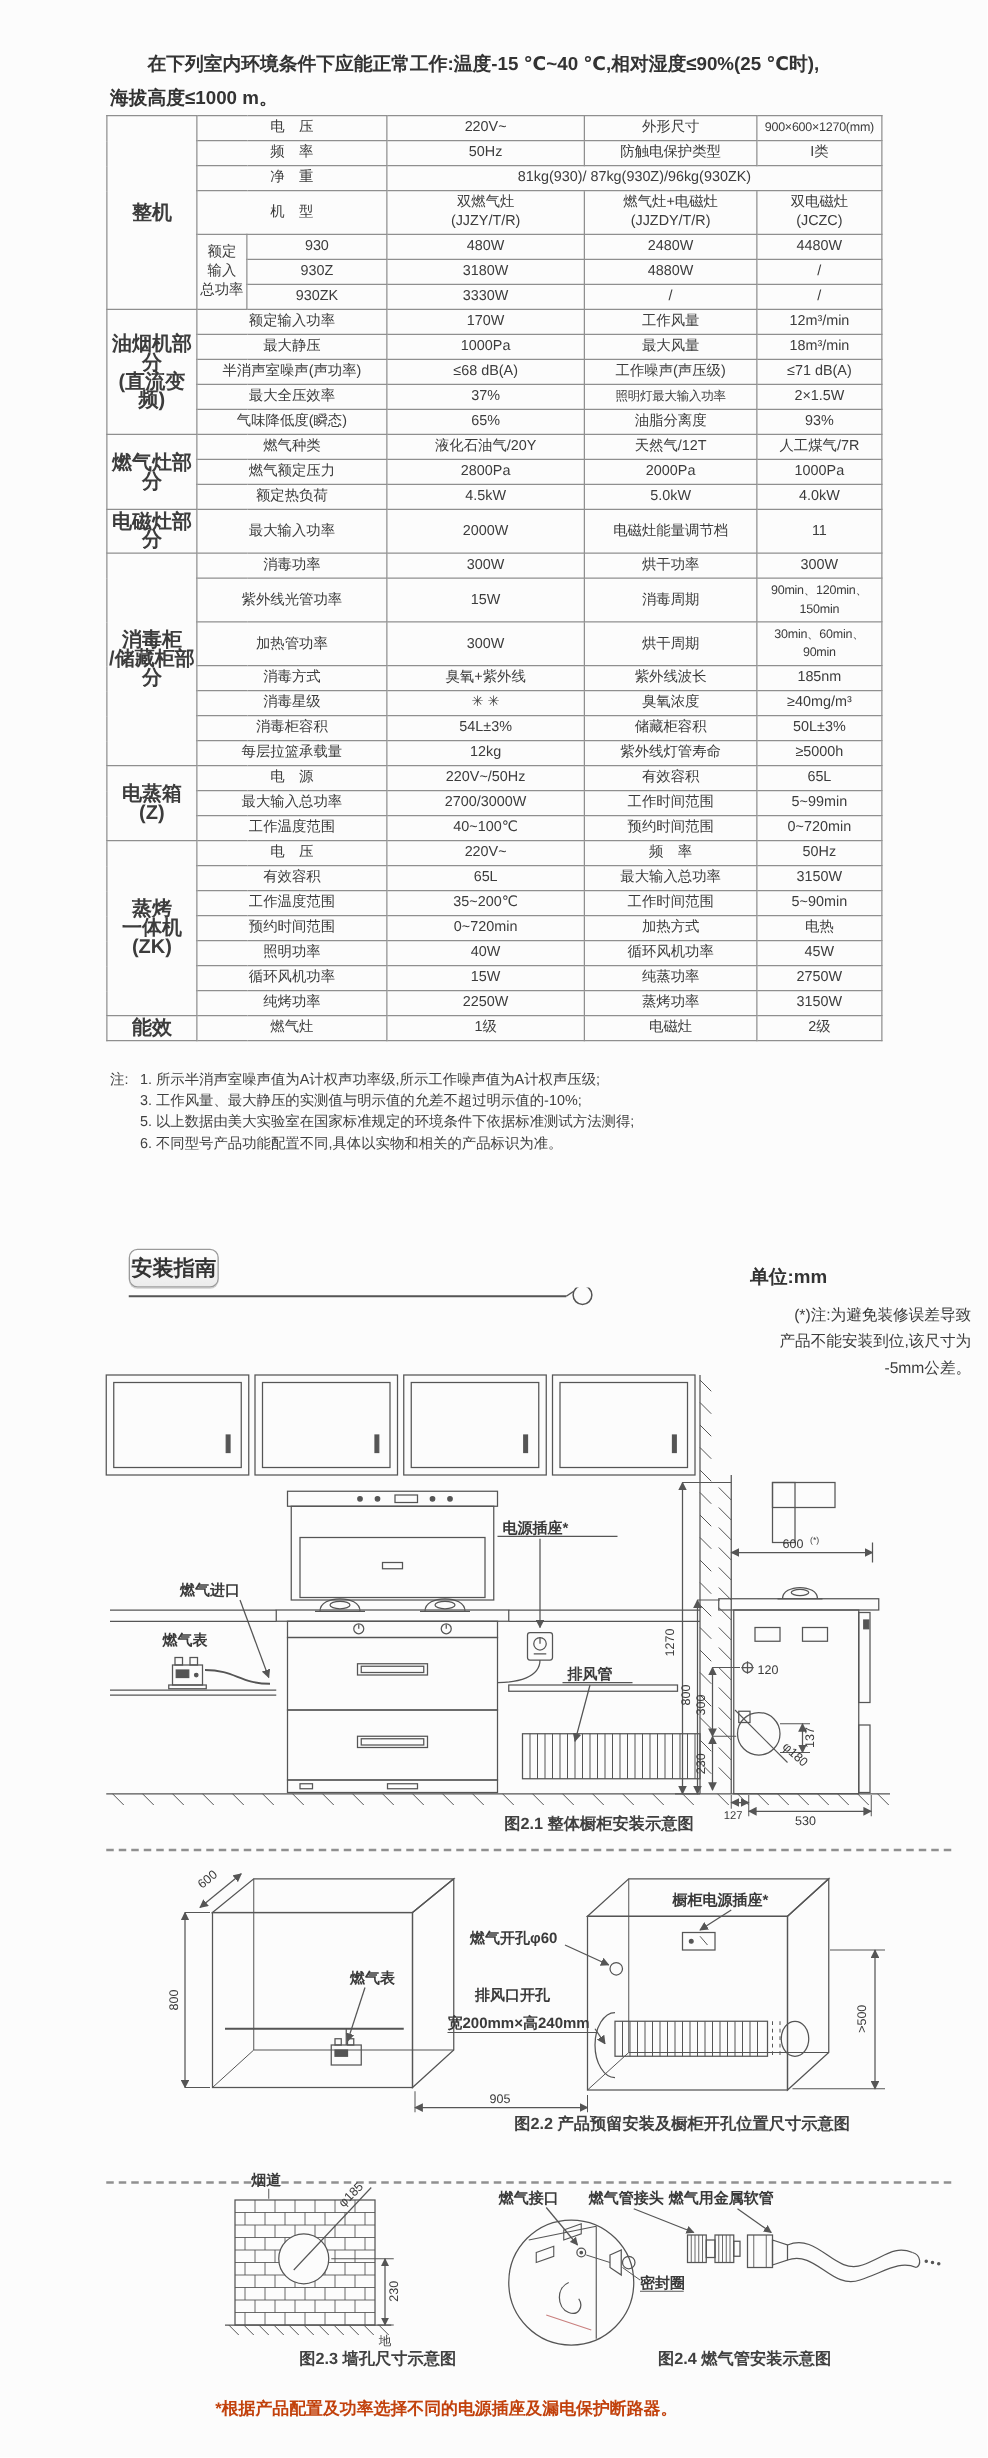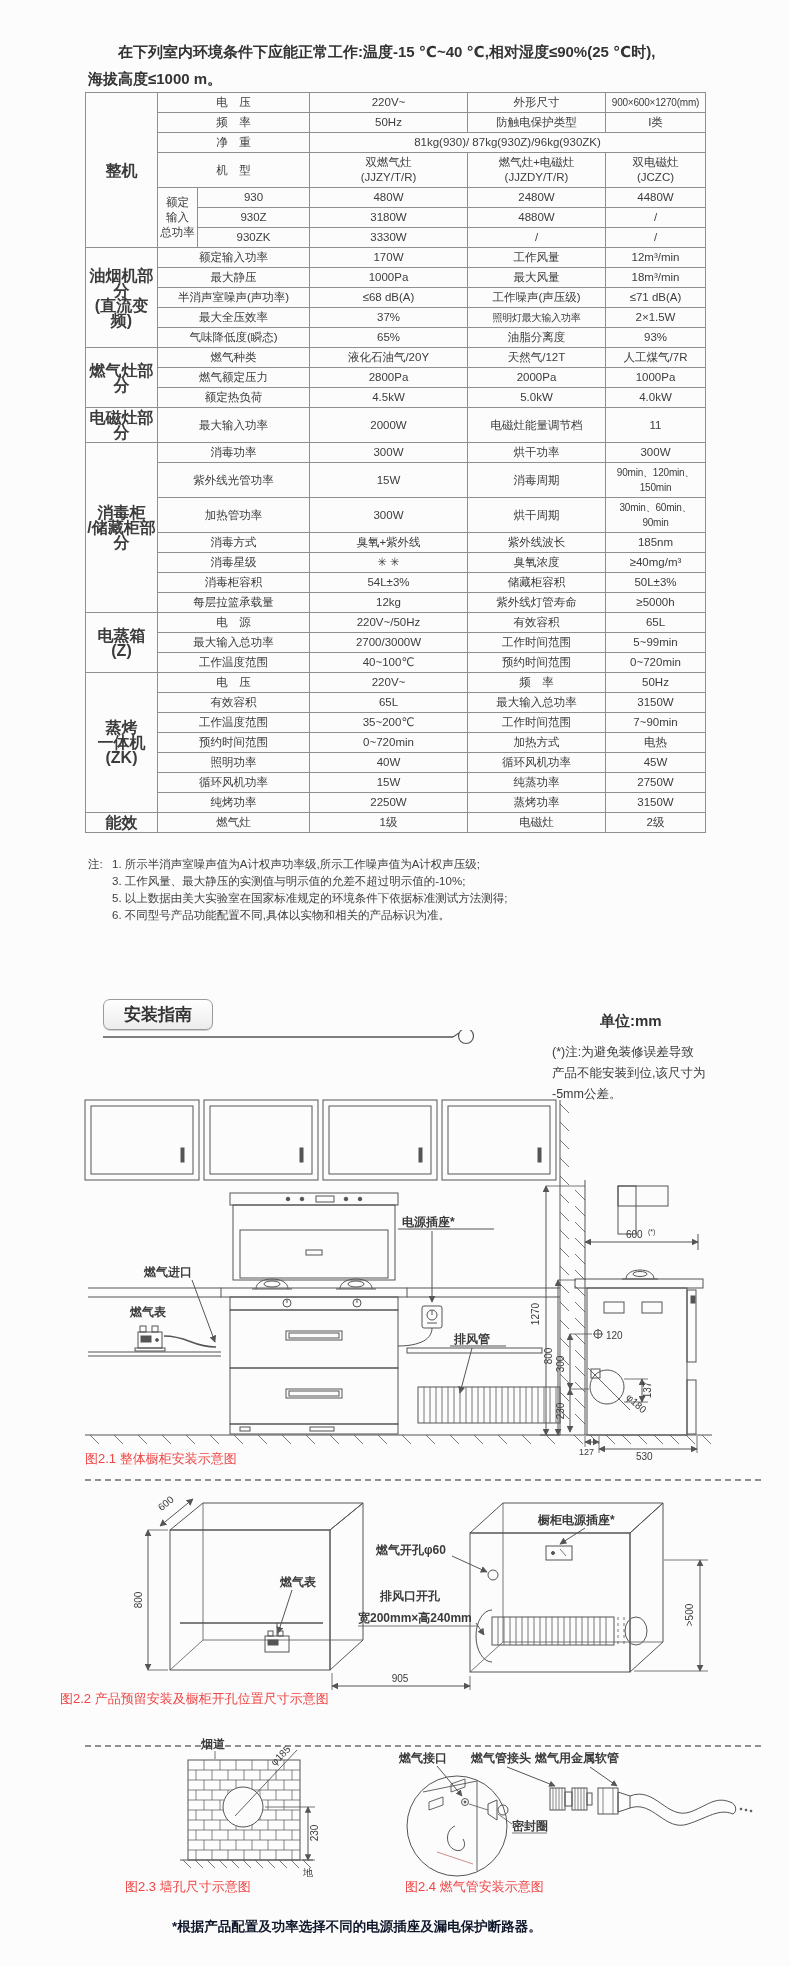--- a/index.html
+++ b/index.html
@@ -12,29 +12,29 @@
   table.spec{border-collapse:collapse;table-layout:fixed;width:620px;}
   table.spec td{border:1px solid #8f8f8f;text-align:center;vertical-align:middle;font-size:11.5px;line-height:15px;padding:2px 1px;white-space:pre-line;color:#3c3c3c;font-weight:500;}
   table.spec{border:1.5px solid #5a5a5a;}
   table.spec td.group{font-size:16px;font-weight:600;}
   table.spec td.s{font-size:10px;letter-spacing:-0.2px;}
   
   .notes{left:88px;top:856px;width:640px;font-size:11.5px;line-height:17px;color:#3f3f3f;}
   .note-line{display:flex;}
   .note-line .np{width:24px;flex:0 0 24px;}
   
-  .badge{left:103px;top:999px;border:1.5px solid #9a9a9a;border-radius:7px;background:linear-gradient(#ffffff,#ececec);padding:3px 20px;font-size:17px;font-weight:700;color:#333;box-shadow:0 1px 0 #cfcfcf;}
+  .badge{left:103px;top:999px;border:1.5px solid #9a9a9a;border-radius:7px;background:linear-gradient(#ffffff,#ececec);padding:3px 1px;font-size:17px;font-weight:700;color:#333;box-shadow:0 1px 0 #cfcfcf;}
   .unit{left:600px;top:1012px;font-size:15px;font-weight:700;color:#333;}
-  .tolnote{left:552px;top:1042px;width:225px;font-size:12.5px;line-height:21px;font-weight:500;color:#3b3b3b;}
-  .caption{font-size:13px;font-weight:400;color:#ef4444;text-align:left;}
+  .tolnote{left:552px;top:1042px;width:225px;font-size:12.5px;line-height:21px;font-weight:500;color:#3b3b3b;text-align:right;}
+  .caption{font-size:13px;font-weight:700;color:#404040;text-align:right;}
   .dashsep{border-top:2px dashed #909090;height:0;}
   svg text{fill:#3a3a3a;}
   svg .lab{font-size:12px;font-weight:600;}
   svg .dim{font-size:10px;font-weight:500;}
-  .footnote{left:0;top:1918px;width:714px;text-align:center;font-size:13.5px;font-weight:600;color:#0f172a;}
+  .footnote{left:0;top:1918px;width:714px;text-align:center;font-size:13.5px;font-weight:600;color:#c2410c;}
 </style>
 </head>
 <body>
 
 <div id="page">
 
   <div class="abs intro">
     <div class="ind">在下列室内环境条件下应能正常工作:温度-15 ℃~40 ℃,相对湿度≤90%(25 ℃时),</div>
     <div>海拔高度≤1000 m。</div>
   </div>
@@ -231,21 +231,21 @@
           <tr>
             <td colspan="2">有效容积</td>
             <td>65L</td>
             <td>最大输入总功率</td>
             <td>3150W</td>
           </tr>
           <tr>
             <td colspan="2">工作温度范围</td>
             <td>35~200℃</td>
             <td>工作时间范围</td>
-            <td>7~90min</td>
+            <td>5~90min</td>
           </tr>
           <tr>
             <td colspan="2">预约时间范围</td>
             <td>0~720min</td>
             <td>加热方式</td>
             <td>电热</td>
           </tr>
           <tr>
             <td colspan="2">照明功率</td>
             <td>40W</td>

